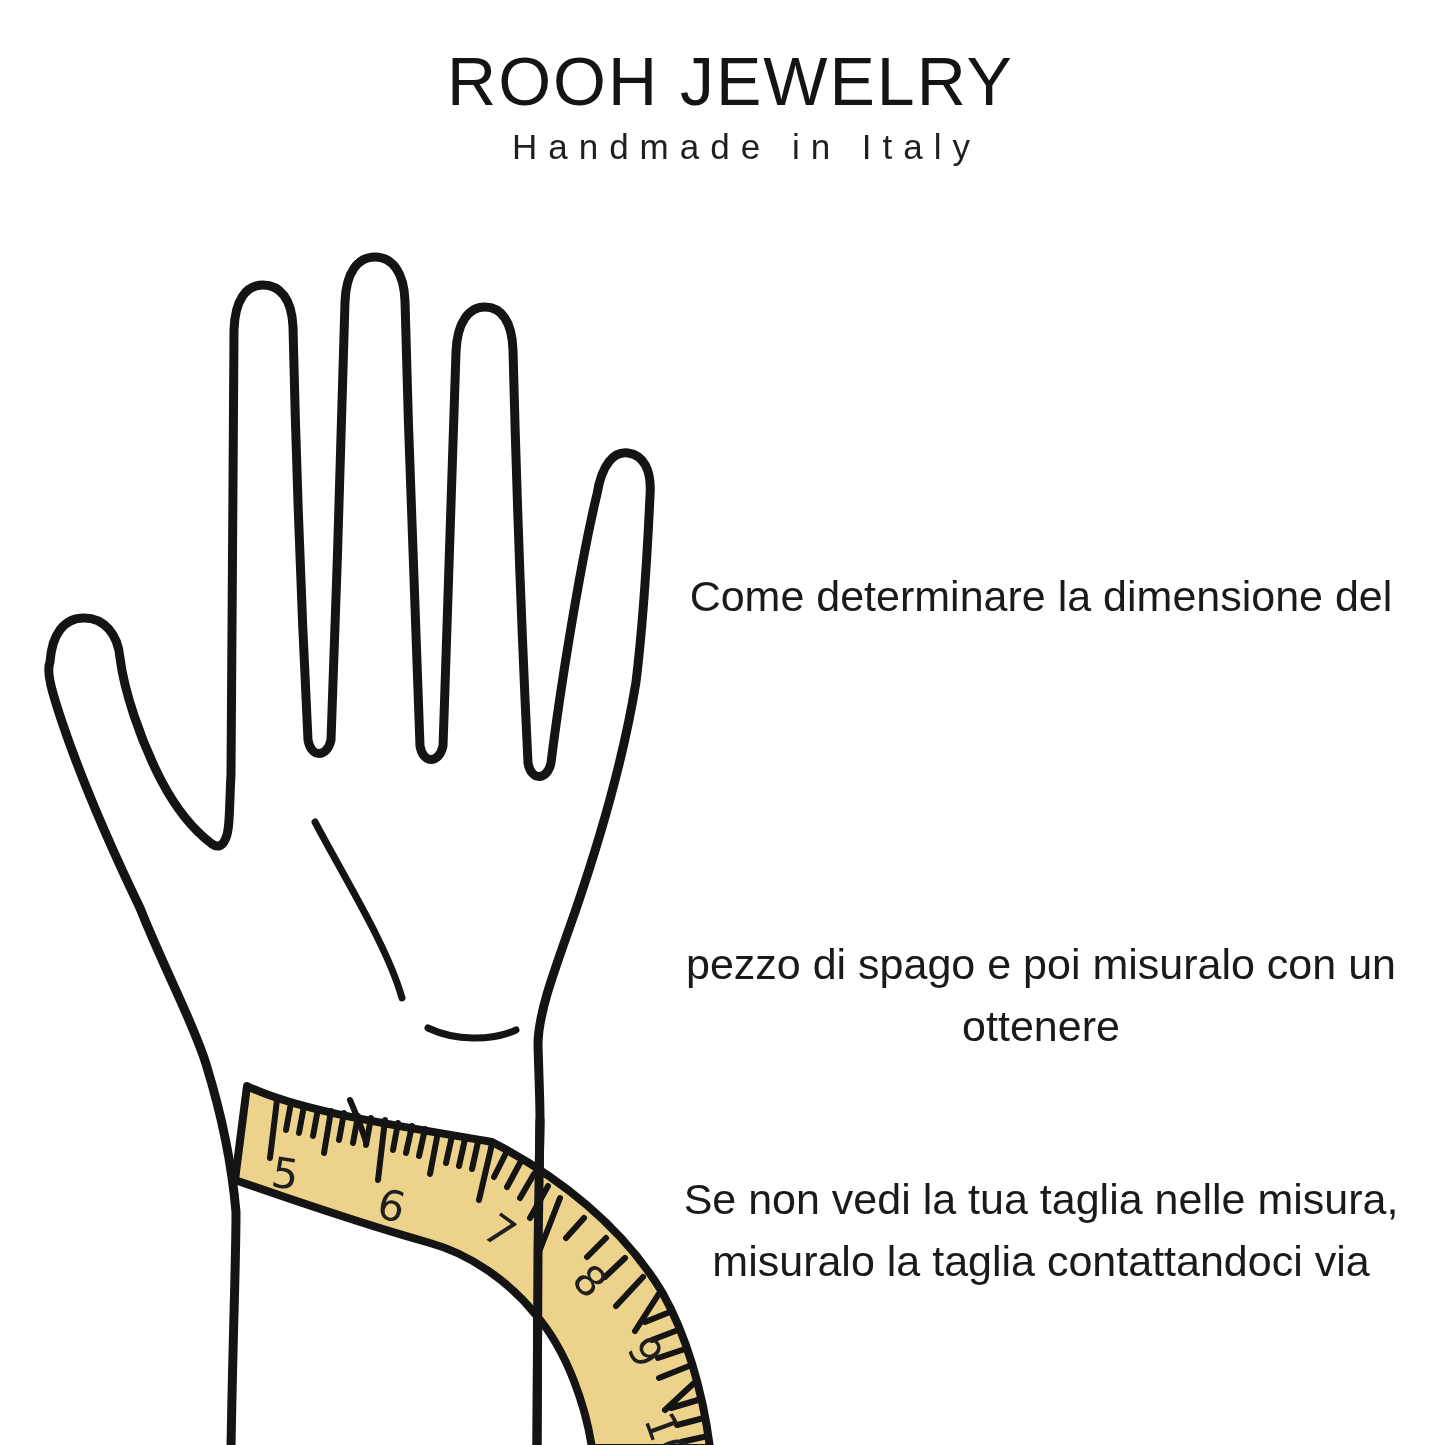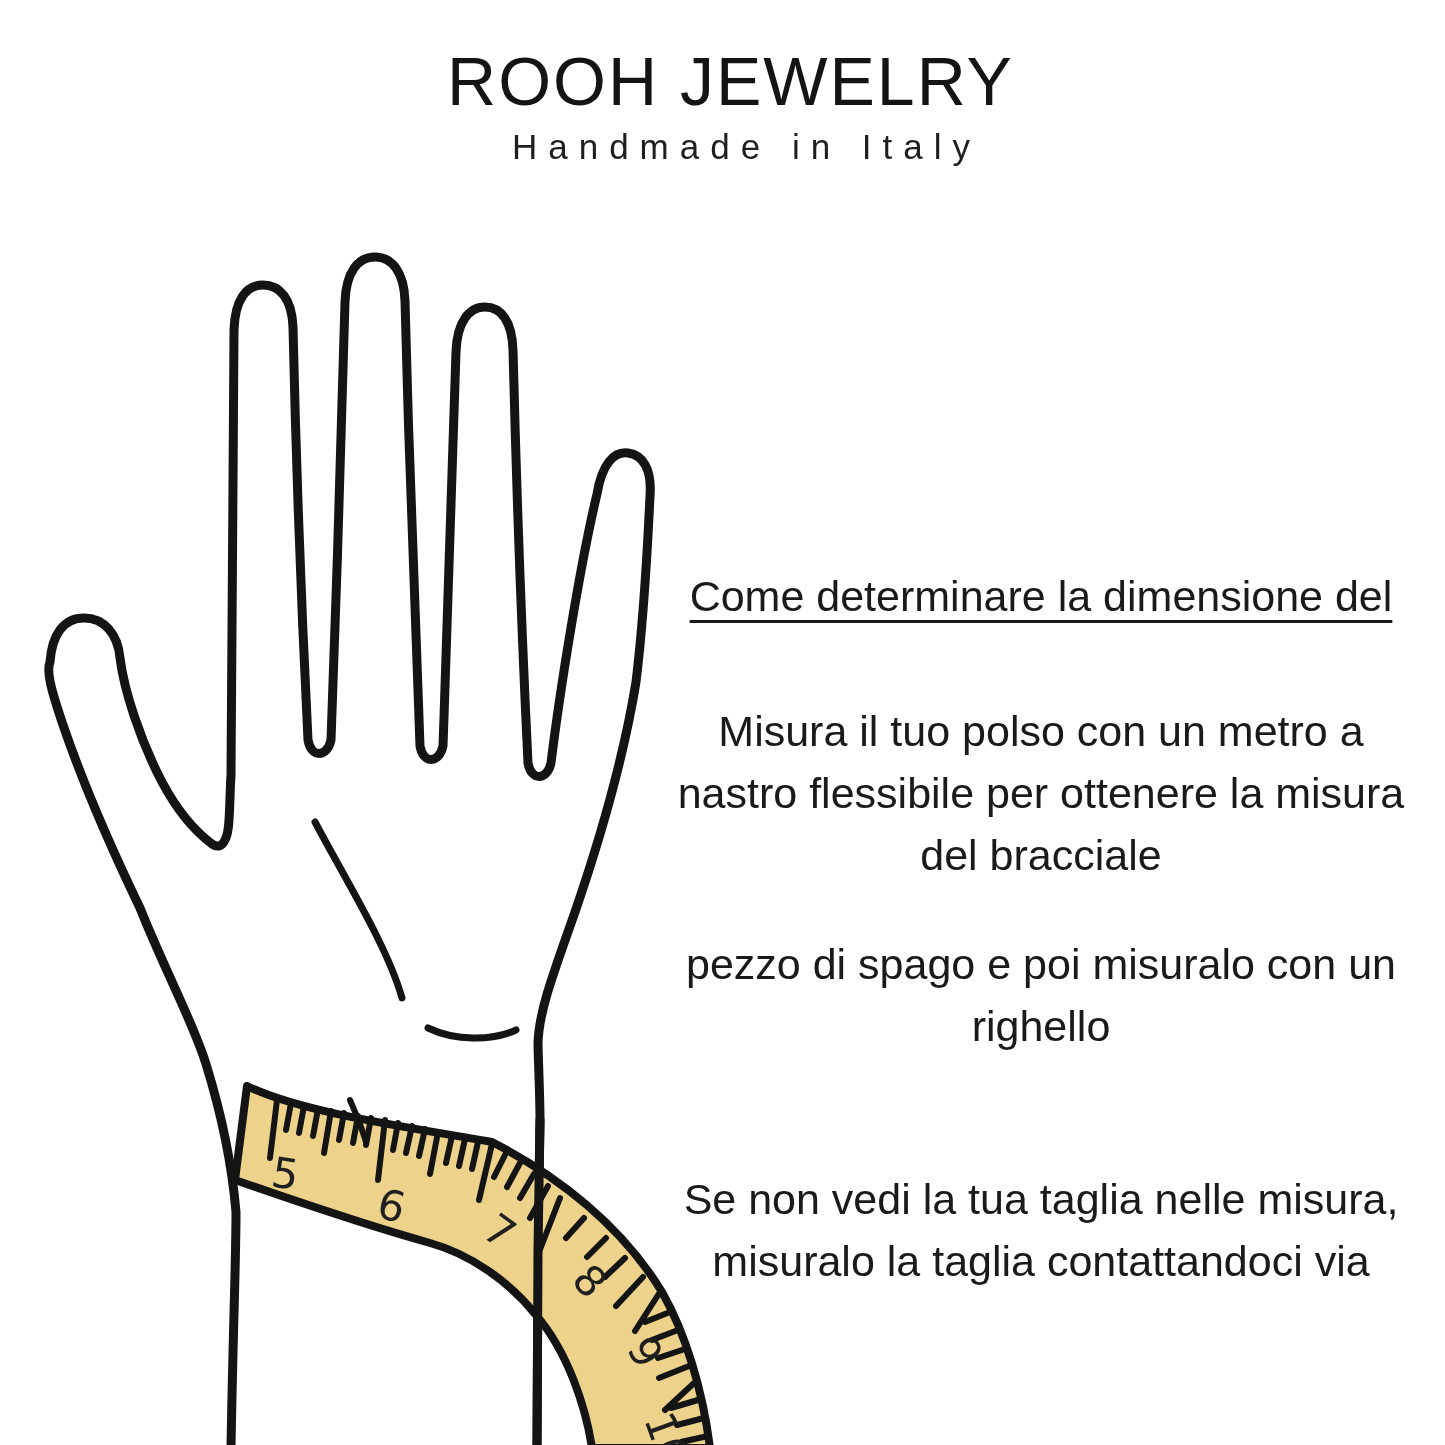--- a/index.html
+++ b/index.html
@@ -34,21 +34,20 @@
   .figure svg{position:absolute;left:0;top:0;display:block;}
   .guide{
     position:absolute;left:652px;top:0;width:778px;height:1445px;
     text-align:center;
   }
   .guide-heading{
     position:absolute;top:566px;left:0;width:100%;
     font-size:43px;line-height:60px;font-weight:400;margin:0;
   }
   .guide-heading .u{
-    text-decoration:underline;
     text-decoration-thickness:3px;
     text-underline-offset:9px;
   }
   .para{
     position:absolute;left:0;width:100%;margin:0;
     font-size:43px;line-height:62px;font-weight:400;
   }
   .p1{top:700px}
   .p2{top:933px}
   .p3{top:1168px}
@@ -143,29 +142,24 @@
         <text transform="translate(653,1444) rotate(70)">10</text>
       </g>
     </svg>
   </div>
 
   <div class="guide">
     <h2 class="guide-heading">
       <span class="line"><span class="u">Come determinare la dimensione del</span></span>
     </h2>
 
-    <p class="para p1">
-      <span class="line">Misura il tuo polso con un metro a</span>
-      <span class="line">nastro flessibile per ottenere la misura</span>
-      <span class="line">del bracciale</span>
-    </p>
 
     <p class="para p2">
       <span class="line">pezzo di spago e poi misuralo con un</span>
-      <span class="line">righello</span>
+      <span class="line">ottenere</span>
     </p>
 
     <p class="para p3">
       <span class="line">Se non vedi la tua taglia nelle misura,</span>
       <span class="line">misuralo la taglia contattandoci via</span>
     </p>
   </div>
 
 </div>
 

